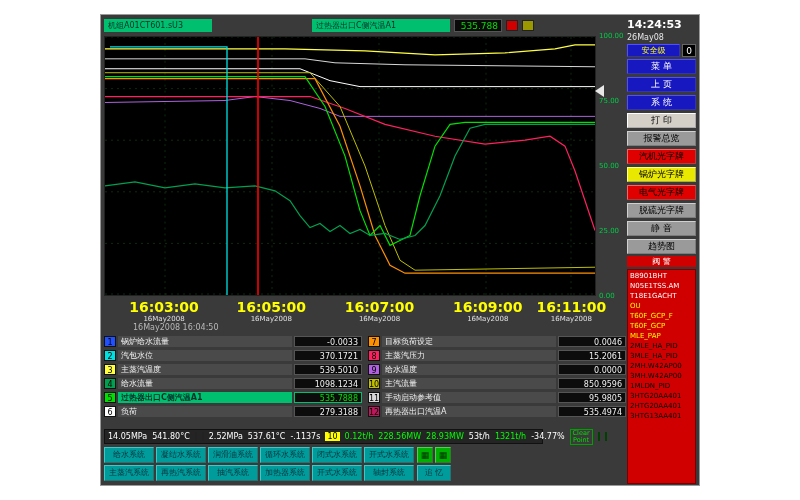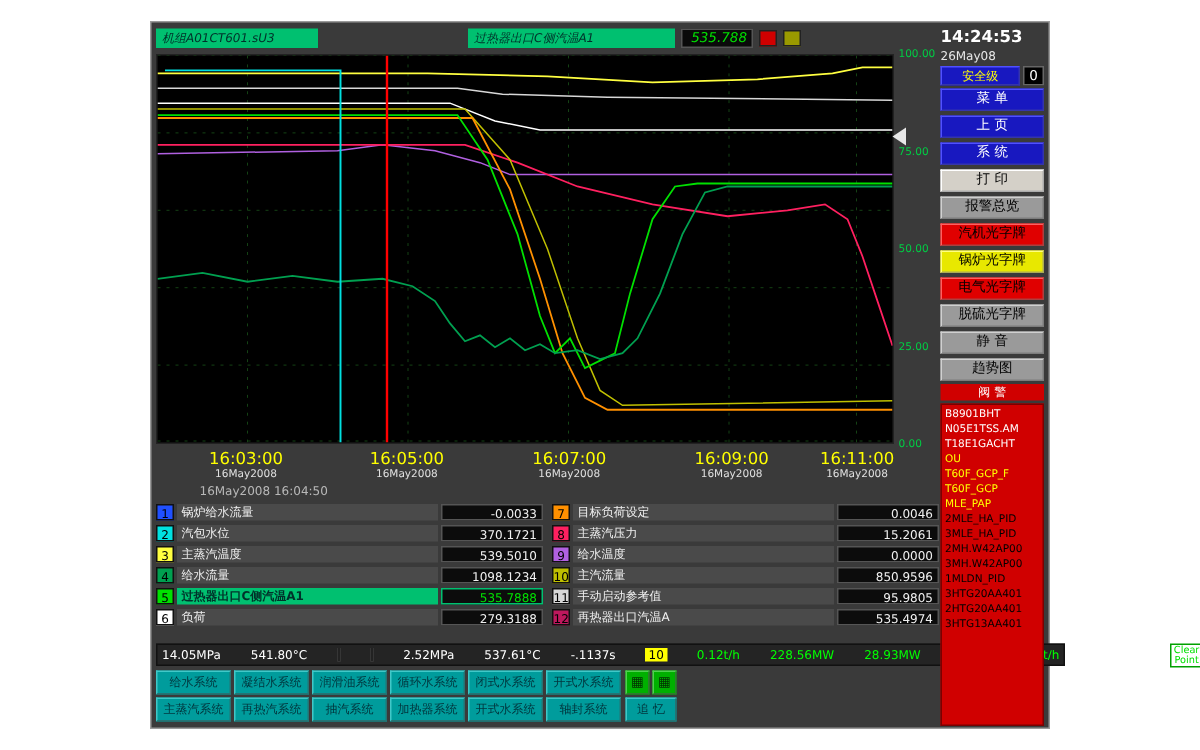--- a/index.html
+++ b/index.html
@@ -1,54 +1,54 @@
 <!DOCTYPE html>
 <html><head>
 <meta charset="utf-8">
 <style>
   * { margin:0; padding:0; box-sizing:border-box; }
   html,body { width:800px; height:500px; background:#ffffff; font-family:"DejaVu Sans","Liberation Sans",sans-serif; overflow:hidden; }
   .app { position:absolute; left:100px; top:14px; width:600px; height:472px; background:#3a3a3a; border:1px solid #9a9a9a; }
 
   
-  .header { position:absolute; left:3px; top:3px; width:522px; height:15px; display:flex; align-items:center; gap:4px;font-style:italic; }
+  .header { position:absolute; left:3px; top:3px; width:522px; height:15px; display:flex; align-items:center; gap:4px; }
   .tag-green { background:#00c070; color:#00312a; font-size:8px; padding:1px 4px; height:13px; line-height:11px; white-space:nowrap; overflow:hidden; }
   .tag-left { width:108px; }
   .tag-center { width:138px; margin-left:96px; }
   .hdr-val { background:#0a0a0a; color:#00e000; font-size:9px; width:48px; height:13px; text-align:right; padding:1px 3px; border:1px solid #555; }
   .chip { width:12px; height:11px; border:1px solid #222; }
   .chip-red { background:#d00000; }
   .chip-olive { background:#9a9a00; }
 
   
   .chart { position:absolute; left:3px; top:21px; width:492px; height:260px; background:#000; border:1px solid #222; }
   .chart svg { width:100%; height:100%; display:block; }
   .scale-col { position:absolute; left:497px; top:21px; width:28px; height:260px; }
   .scale-lbl { position:absolute; left:1px; transform:translateY(-50%); color:#00cc44; font-size:7px; white-space:nowrap; }
   .marker { position:absolute; left:494px; top:70px; width:0; height:0; border-top:6px solid transparent; border-bottom:6px solid transparent; border-right:9px solid #e8e8e8; }
 
   
   .time-axis { position:absolute; left:3px; top:284px; width:492px; height:22px; }
   .tlab { position:absolute; transform:translateX(-50%); text-align:center; }
-  .tlab .t { color:#ffff00; font-size:11px; font-weight:normal; display:block; }
+  .tlab .t { color:#ffff00; font-size:14px; font-weight:bold; display:block; }
   .tlab .d { color:#e0e0e0; font-size:7px; display:block; }
   .stamp { position:absolute; left:32px; top:308px; color:#b8b8b8; font-size:8px; }
 
   
   .legend { position:absolute; left:3px; top:320px; width:523px; height:90px; display:flex; gap:6px; }
   .leg-col { width:258px; display:flex; flex-direction:column; gap:1px; }
   .leg-row { display:flex; align-items:center; height:13px; gap:2px; }
   .leg-num { width:12px; height:11px; font-size:8px; text-align:center; line-height:11px; color:#000; border:1px solid #111; flex:none; }
   .leg-name { flex:1; height:11px; background:#4a4a4a; color:#f0f0f0; font-size:8px; line-height:11px; padding:0 3px; white-space:nowrap; overflow:hidden; }
   .leg-val { width:68px; height:11px; background:#0c0c0c; color:#f0f0f0; font-size:8px; line-height:11px; text-align:right; padding:0 3px; border:1px solid #555; flex:none; }
   .leg-row.hl .leg-name { background:#00c070; color:#00312a; font-weight:bold; }
   .leg-row.hl .leg-val { color:#00e000; border-color:#00c070; }
 
   
-  .status { position:absolute; left:3px; top:414px; width:606px; height:15px; background:#242424; border:1px solid #111; display:flex; align-items:center; gap:20px; padding:0 3px; }
+  .status { position:absolute; left:3px; top:414px; width:439px; height:15px; background:#242424; border:1px solid #111; display:flex; align-items:center; gap:5px; padding:0 3px; }
   .st { font-size:8px; white-space:nowrap; }
   .st-box { width:9px; height:9px; border:1px solid #222; }
   .clear-pt { margin-left:auto; color:#00e000; font-size:6.5px; line-height:7px; text-align:center; border:1px solid #00a000; padding:0 2px; }
   .mini-sq { width:9px; height:9px; background:#00b000; border:1px solid #004000; }
 
   
   .bottom { position:absolute; left:3px; top:432px; width:523px; height:37px; display:flex; gap:3px; }
   .sys-grid { display:flex; flex-direction:column; gap:2px; }
   .sys-row { display:flex; gap:2px; }
   .sys-btn { width:50px; height:16px; background:#009c9c; border:1px outset #40c8c8; color:#00343c; font-size:8px; line-height:14px; text-align:center; white-space:nowrap; overflow:hidden; }

